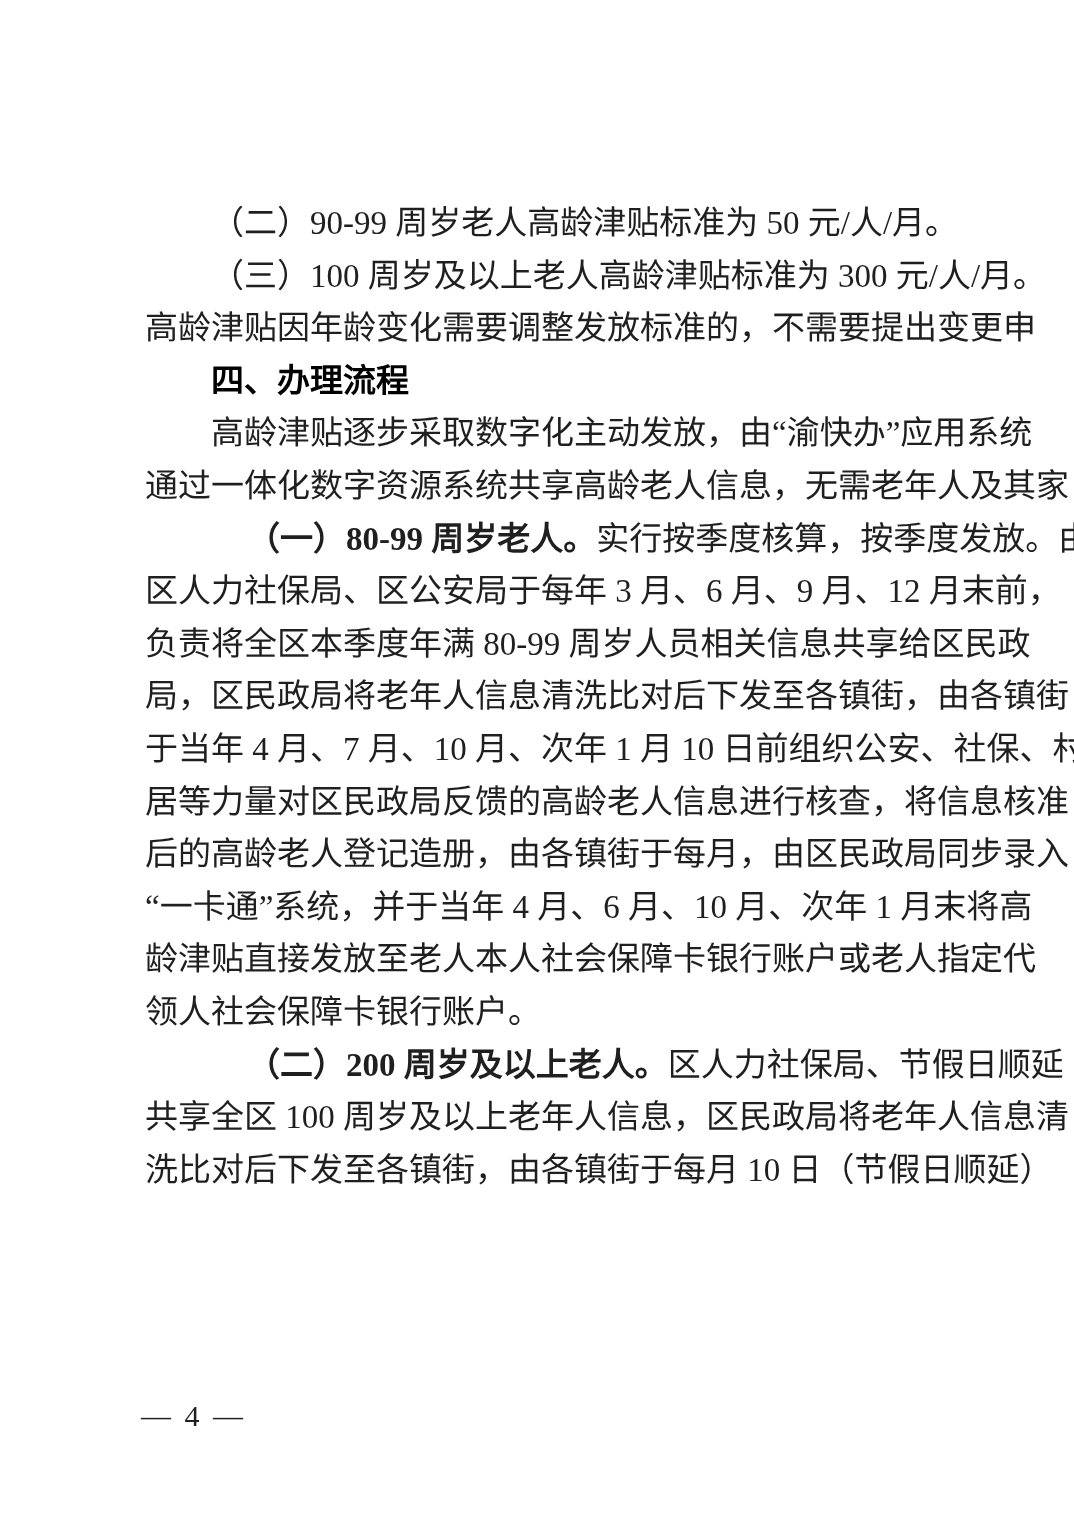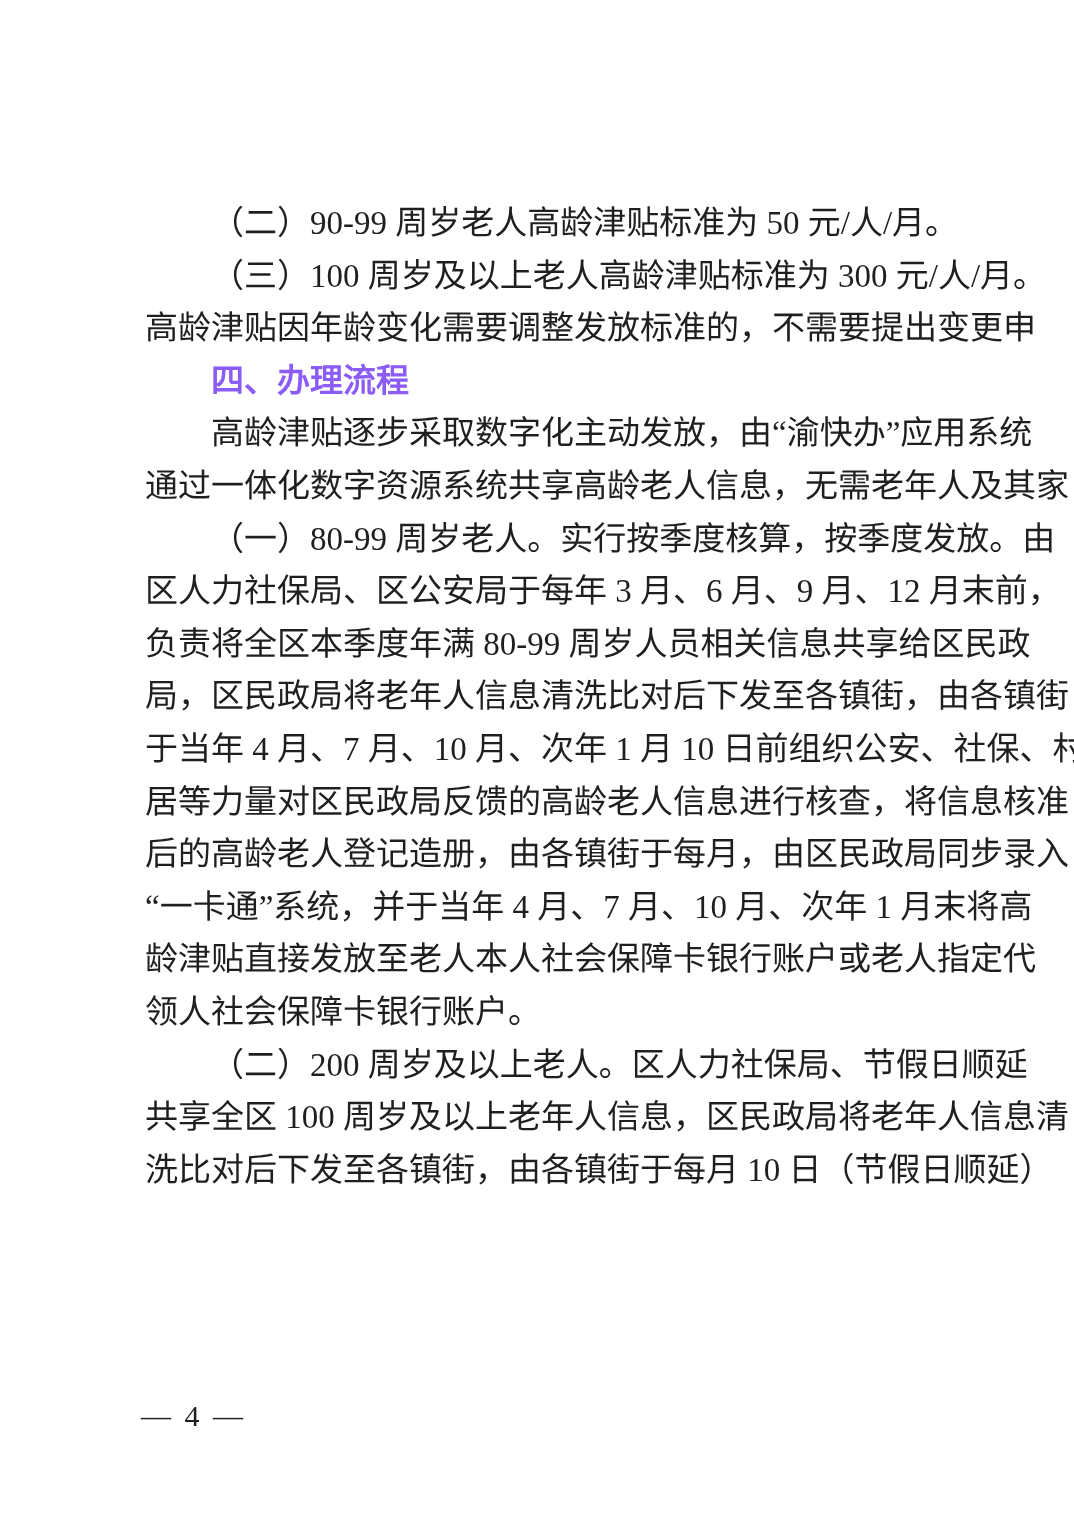--- a/index.html
+++ b/index.html
@@ -34,26 +34,27 @@
   .line.last {
     text-align: right;
     text-align-last: left;
   }
   .line.indent {
     padding-left: 66px;
   }
   .line.heading {
     font-family: "Liberation Sans", "DejaVu Sans", sans-serif;
     font-weight: 700;
-    color: #8b5cf6;
+    color: #000000;
     text-align: left;
     text-align-last: left;
   }
   .lead {
-    font-weight: 400;
+    font-weight: 700;
+    margin-left: 36px;
   }
   .footer {
     position: absolute;
     left: 141px;
     top: 1394px;
     font-size: 30px;
     line-height: 44px;
     letter-spacing: 3px;
     color: #1f1f1f;
     font-family: "Liberation Serif", "DejaVu Serif", serif;
@@ -72,21 +73,21 @@
     <div class="line">通过一体化数字资源系统共享高龄老人信息，无需老年人及其家</div>
     <div class="line indent">
       <span class="lead">（一）80-99 周岁老人。</span><span>实行按季度核算，按季度发放。由</span>
     </div>
     <div class="line">区人力社保局、区公安局于每年 3 月、6 月、9 月、12 月末前，</div>
     <div class="line">负责将全区本季度年满 80-99 周岁人员相关信息共享给区民政</div>
     <div class="line">局，区民政局将老年人信息清洗比对后下发至各镇街，由各镇街</div>
     <div class="line">于当年 4 月、7 月、10 月、次年 1 月 10 日前组织公安、社保、村</div>
     <div class="line">居等力量对区民政局反馈的高龄老人信息进行核查，将信息核准</div>
     <div class="line">后的高龄老人登记造册，由各镇街于每月，由区民政局同步录入</div>
-    <div class="line">“一卡通”系统，并于当年 4 月、7 月、10 月、次年 1 月末将高</div>
+    <div class="line">“一卡通”系统，并于当年 4 月、6 月、10 月、次年 1 月末将高</div>
     <div class="line">龄津贴直接发放至老人本人社会保障卡银行账户或老人指定代</div>
     <div class="line last">领人社会保障卡银行账户。</div>
     <div class="line indent">
       <span class="lead">（二）200 周岁及以上老人。</span><span>区人力社保局、节假日顺延</span>
     </div>
     <div class="line">共享全区 100 周岁及以上老年人信息，区民政局将老年人信息清</div>
     <div class="line">洗比对后下发至各镇街，由各镇街于每月 10 日（节假日顺延）</div>
   </div>
   <div class="footer">— 4 —</div>
 </div>

